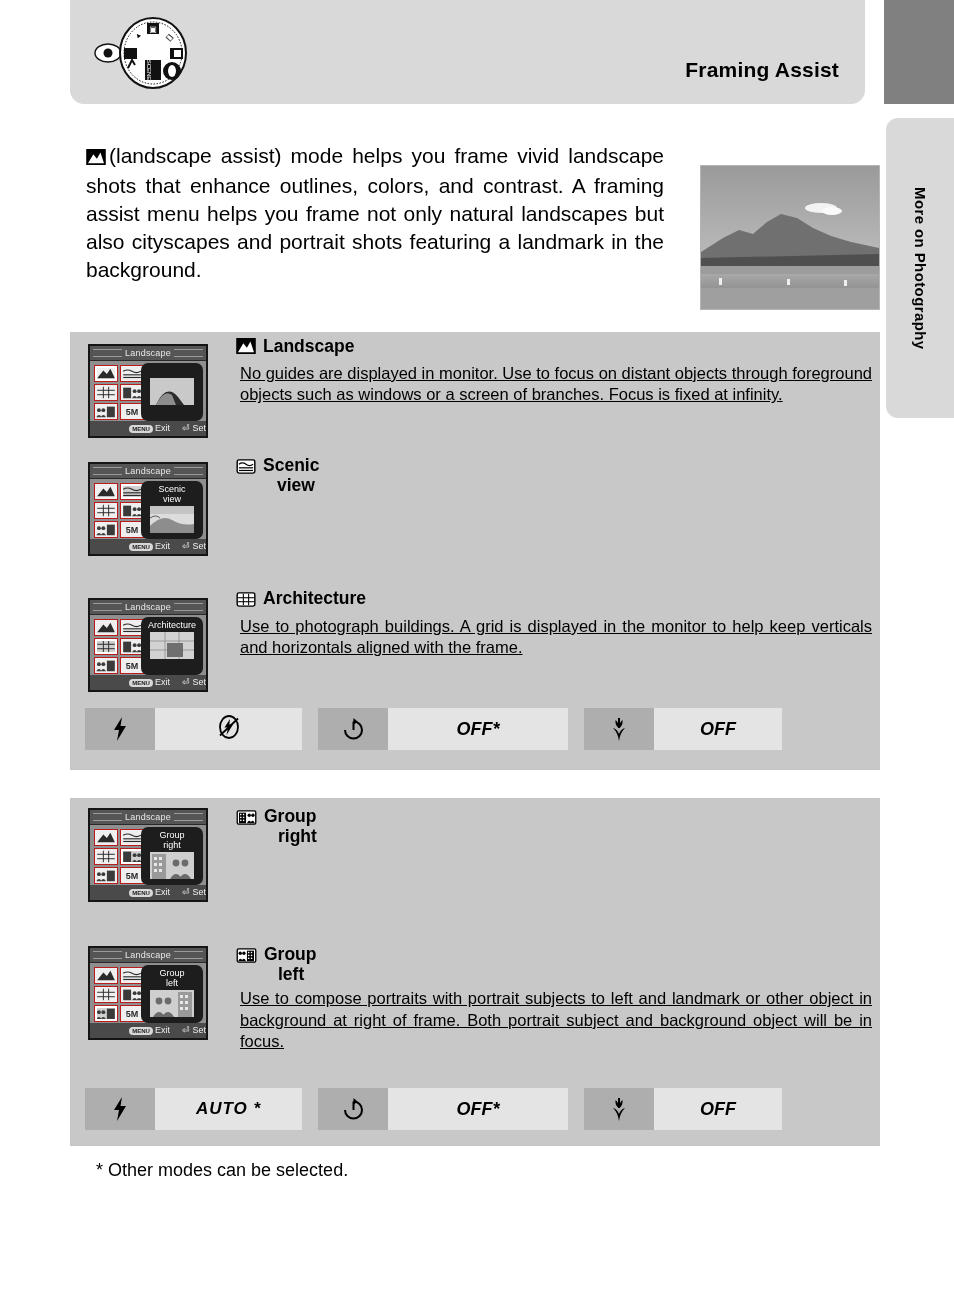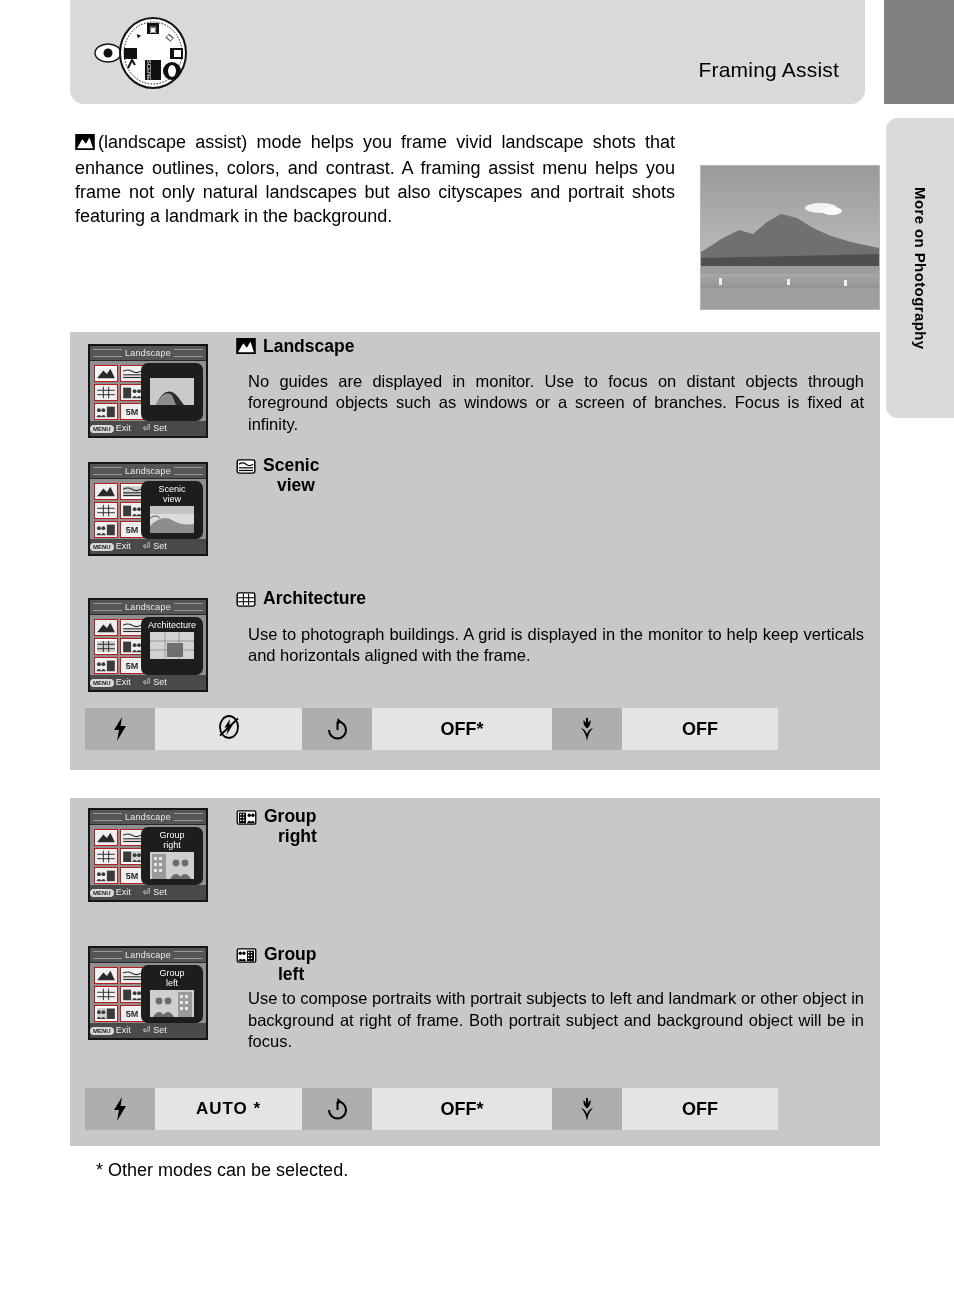--- a/index.html
+++ b/index.html
@@ -13,21 +13,21 @@
   }
 
   
   #header-band {
     position:absolute; left:70px; top:0; width:795px; height:104px;
     background:#d9d9d9;
     border-radius:0 0 14px 14px;
   }
   #header-title {
     position:absolute; right:26px; top:58px;
-    font-size:21px; font-weight:normal; letter-spacing:.2px;
+    font-size:21px; font-weight:bold; letter-spacing:.2px;
   }
   #mode-dial { position:absolute; left:18px; top:16px; width:130px; height:74px; }
 
   
   #top-right-strip {
     position:absolute; right:0; top:0; width:70px; height:104px;
     background:#808080;
   }
 
   
@@ -42,22 +42,22 @@
     white-space:nowrap;
   }
 
   
   #intro { position:absolute; left:70px; top:126px; width:610px; }
   #intro-heading {
     font-size:21px; font-weight:bold; margin:0 0 4px 0;
     display:flex; align-items:center; gap:1px;
   }
   #intro-body {
-    font-size:18px; line-height:1.33; text-align:justify;
-    margin:5px;
+    font-size:21px; line-height:1.33; text-align:justify;
+    margin:16px;
   }
   #intro-body .inl-icon { vertical-align:-2px; margin-right:3px; }
 
   #sample-photo {
     position:absolute; left:700px; top:165px; width:180px; height:145px;
     border:1px solid #b4b4b4;
   }
 
   
   .panel {
@@ -109,58 +109,58 @@
     font-size:9px; line-height:10px; padding-top:3px; font-weight:normal;
   }
   .preview-img {
     width:44px; height:27px; margin:2px auto 0;
     background:#c9c9c9; position:relative; overflow:hidden;
   }
   .lcd-foot {
     position:absolute; left:0; bottom:0; width:100%; height:15px;
     background:#4a4a4a; color:#efefef;
     font-size:9px; line-height:15px;
-    display:flex; align-items:center; justify-content:flex-start; gap:12px;
+    display:flex; align-items:center; justify-content:flex-end; gap:12px;
   }
   .lcd-foot .menu-pill {
     background:#d8d8d8; color:#222; border-radius:6px;
     font-size:6px; padding:0 3px; line-height:8px; font-weight:bold;
     display:inline-block; margin-right:2px;
   }
   .lcd-foot .grp { display:flex; align-items:center; }
 
   
   .sect { position:absolute; left:236px; width:640px; }
   .sect-head {
     font-size:17.5px; font-weight:bold; margin:0 0 3px 0;
     display:flex; align-items:flex-start; gap:7px;
   }
   .sect-head .htext { line-height:1.15; }
   .sect-body {
-    font-size:16.5px; line-height:1.3; text-align:justify; margin:12px;
+    font-size:16.5px; line-height:1.3; text-align:justify; margin:4px;text-decoration:underline;
   }
 
   
   .settings-bar {
     position:absolute; left:85px; width:790px; height:42px;
-    display:flex; align-items:stretch; gap:0;
+    display:flex; align-items:stretch; gap:16px;font-style:italic;
   }
   .set-group { display:flex; height:42px; }
   .set-icon {
     width:70px; background:#aeaeae;
     display:flex; align-items:center; justify-content:center;
   }
   .set-val {
     background:#e4e4e4;
     display:flex; align-items:center; justify-content:center;
     font-size:18px; font-weight:bold;
   }
   .g-flash .set-val { width:147px; }
   .g-timer .set-val { width:180px; }
-  .g-macro .set-val { width:156px; }
+  .g-macro .set-val { width:128px; }
   .g-timer .set-icon { width:70px; }
   .g-macro .set-icon { width:70px; }
 
   
   #footnote {
     position:absolute; left:96px; top:1160px;
     font-size:18px;
   }
   #page-number {
     position:absolute; right:74px; top:1309px;

